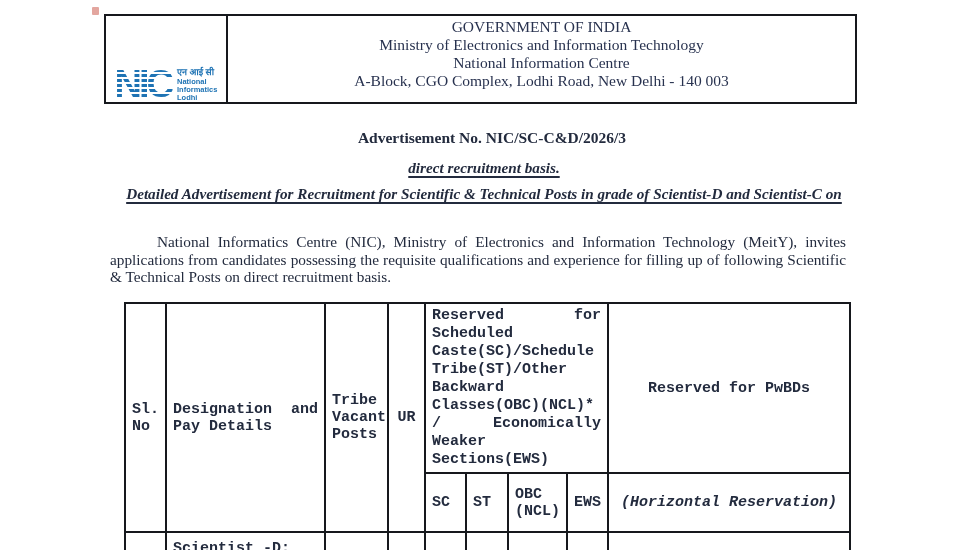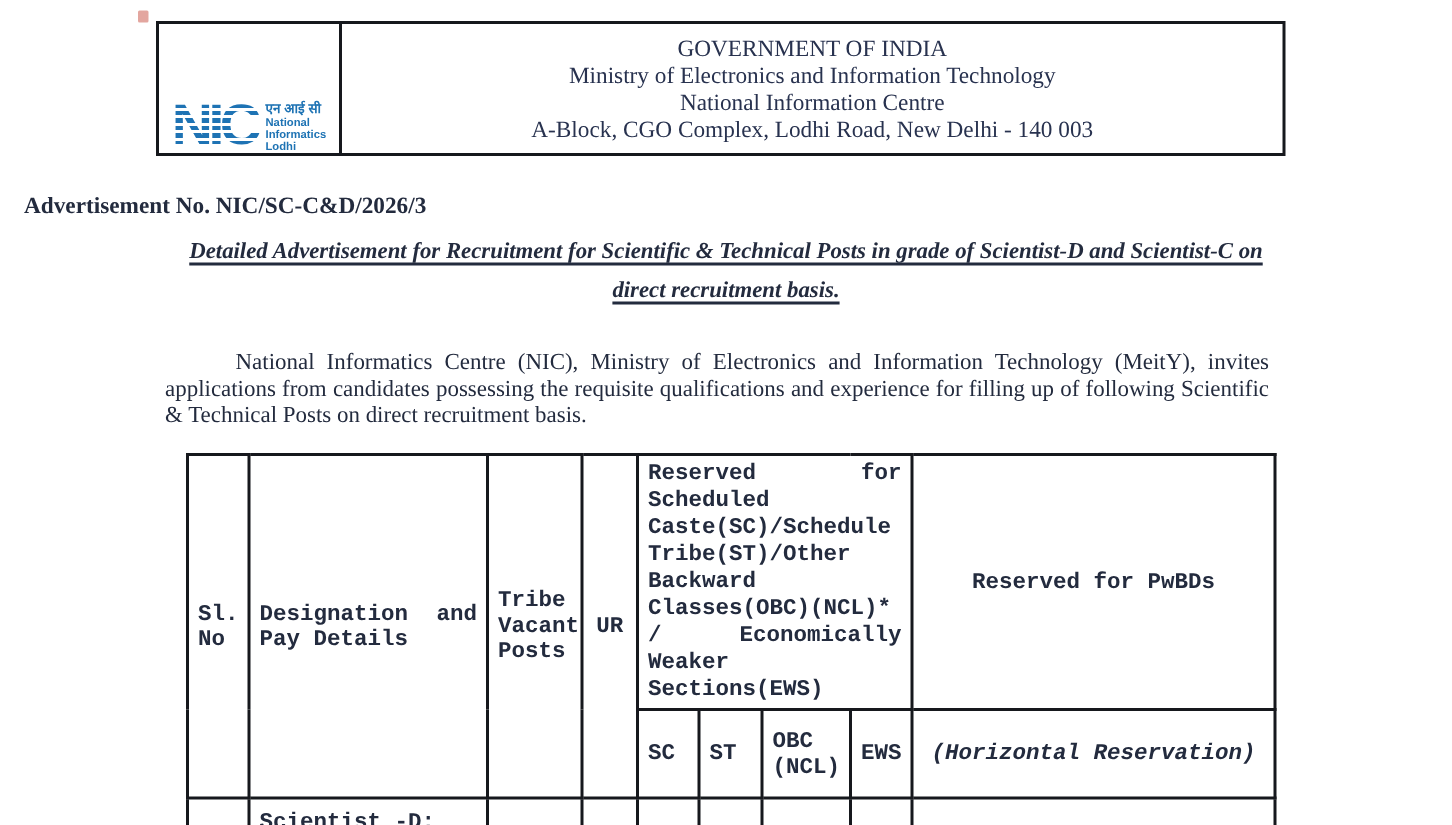--- a/index.html
+++ b/index.html
@@ -47,29 +47,29 @@
     background:repeating-linear-gradient(to bottom,
       rgba(255,255,255,0) 0 3px, #ffffff 3px 5px);
   }
   .logo-side{
     font-family:"Liberation Sans","DejaVu Sans",sans-serif;
     color:var(--logo-blue);font-weight:700;
     font-size:7.5px;line-height:8px;text-align:left;
   }
   .logo-side .hindi{font-size:9px;line-height:10px;margin-bottom:1px;}
   .org-cell{
-    flex:1;display:flex;flex-direction:column;justify-content:center;
+    flex:1;display:flex;flex-direction:column;
     text-align:center;color:#28324f;
     font-size:15.5px;line-height:18px;
     padding-top:2px;
   }
   
   .adv-no{
     position:absolute;left:16px;right:0;top:129px;
-    font-weight:700;font-size:15.5px;
+    text-align:center;font-weight:700;font-size:15.5px;
   }
   .doc-title{
     position:absolute;left:0;right:0;top:155px;
     text-align:center;font-weight:700;font-style:italic;
     font-size:15.2px;line-height:26px;
   }
   .doc-title .u{
     text-decoration:underline;
     text-decoration-thickness:1.5px;
     text-underline-offset:3px;
@@ -135,22 +135,22 @@
       <div>GOVERNMENT OF INDIA</div>
       <div>Ministry of Electronics and Information Technology</div>
       <div>National Information Centre</div>
       <div>A-Block, CGO Complex, Lodhi Road, New Delhi - 140 003</div>
     </div>
   </div>
 
   <div class="adv-no">Advertisement No. NIC/SC-C&amp;D/2026/3</div>
 
   <div class="doc-title">
+    <div><span class="u">direct recruitment basis.</span></div>
     <div><span class="u">Detailed Advertisement for Recruitment for Scientific &amp; Technical Posts in grade of Scientist-D and Scientist-C on</span></div>
-    <div><span class="u">direct recruitment basis.</span></div>
   </div>
 
   <p class="intro">National Informatics Centre (NIC), Ministry of Electronics and Information Technology (MeitY), invites applications from candidates possessing the requisite qualifications and experience for filling up of following Scientific &amp; Technical Posts on direct recruitment basis.</p>
 
   <table class="vacancy">
     <colgroup>
       <col style="width:41px">
         <col style="width:159px">
         <col style="width:63px">
       <col style="width:37px">

